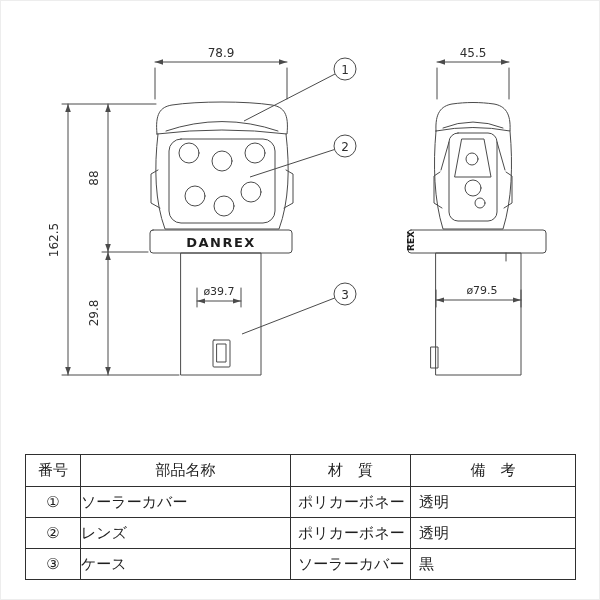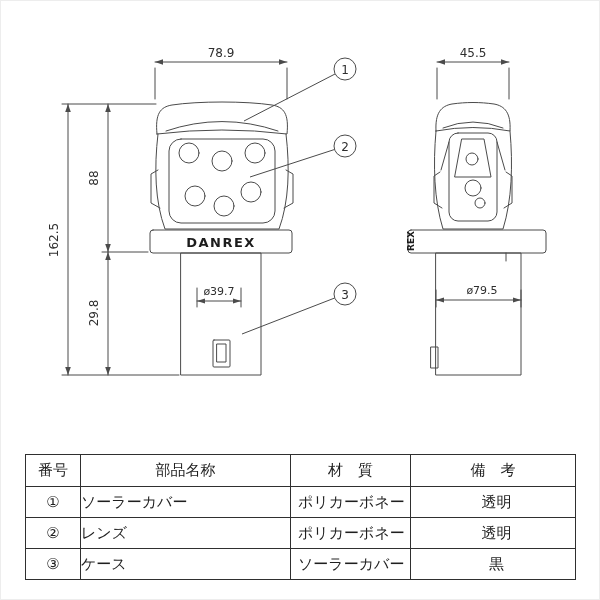--- a/index.html
+++ b/index.html
@@ -23,21 +23,21 @@
     position:absolute;left:25px;top:454px;width:550px;
     border-collapse:collapse;table-layout:fixed;
     color:#1f1f1f;font-family:Liberation Sans, sans-serif;border-radius:18px;
   }
   .parts-table th,.parts-table td{border:1px solid #2f2f2f;overflow:hidden;white-space:nowrap}
   .parts-table th{height:29px;font-size:15px;font-weight:normal;text-align:center}
   .parts-table td{height:28px;font-size:15px;vertical-align:middle}
   .c-no{text-align:center;font-size:17px}
   .c-name{padding-left:0;text-align:left}
   .c-mat{padding-left:7px;text-align:left;font-size:14px}
-  .c-note{padding-left:8px;text-align:center}
+  .c-note{padding-left:8px;text-align:left}
 </style>
 </head>
 <body>
 
 <svg class="drawing" width="600" height="448" viewBox="0 0 600 448">
 
   <g class="ln">
 
     <path d="M157,134 C155,114 160,107 172,105 C198,101 246,101 272,105 C284,107 289,114 287,134 Q222,126 157,134 Z"></path>
     <path d="M166,131 Q222,112 278,131"></path>

